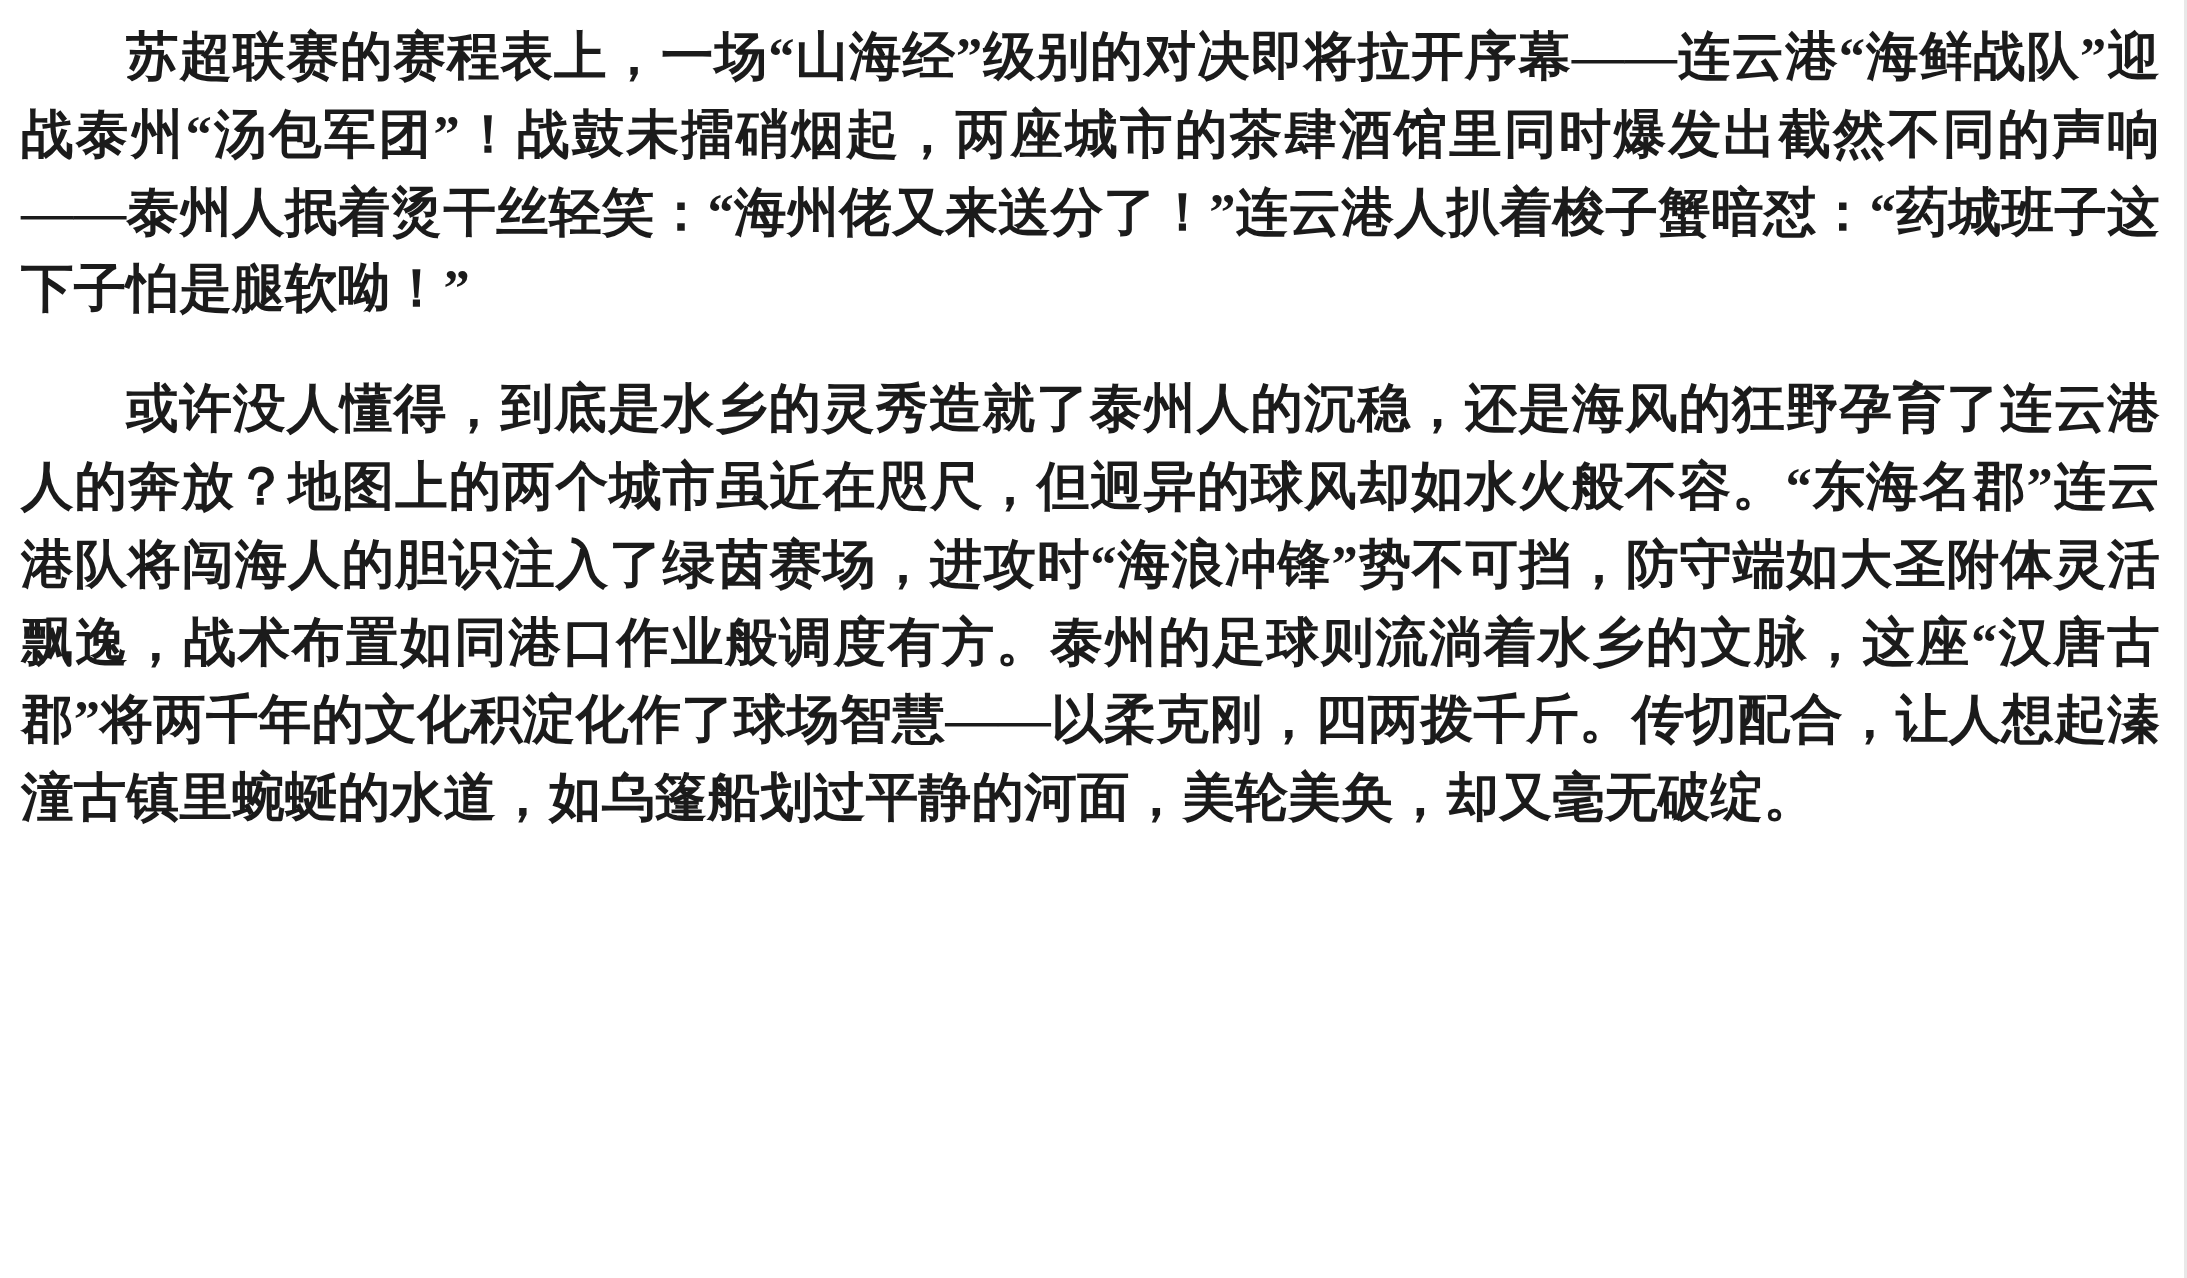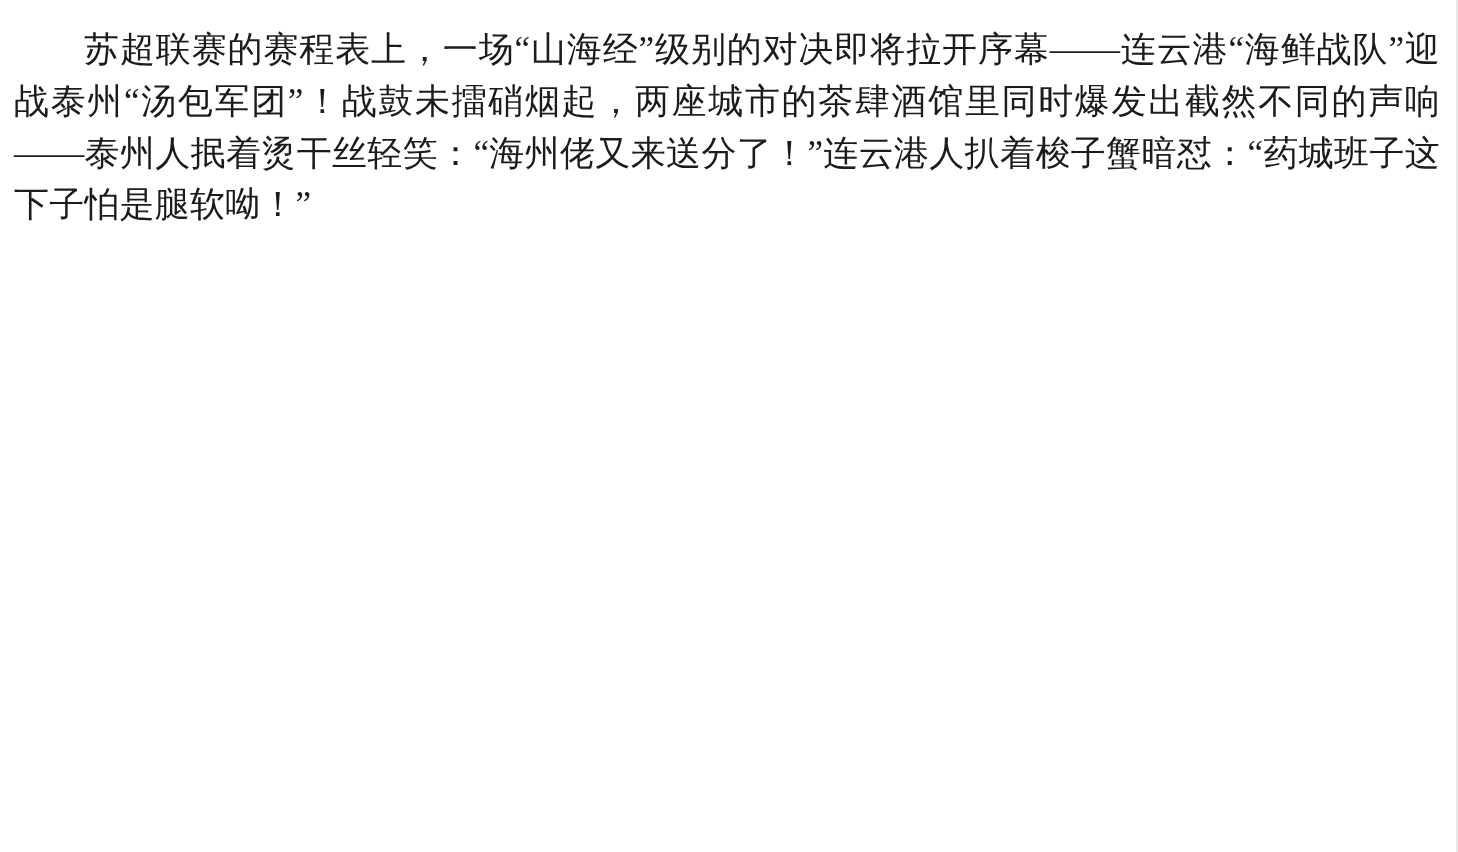--- a/index.html
+++ b/index.html
@@ -24,37 +24,38 @@
   }
   .article {
     font-size: 35px;
     line-height: 1.48;
     letter-spacing: 0.2px;
     text-align: justify;
     text-justify: inter-ideograph;
     color: #1b1b1b;
   }
   .para {
-    margin: 16px 0 28px 0;
+    margin: 4px 0 28px 0;
     text-indent: 2em;
-    font-weight: 400;
+    font-weight: 700;
   }
   .para:last-child {
     margin-bottom: 0;
   }
   .edge-line {
     position: absolute;
     top: 0;
     right: 0;
     width: 2px;
     height: 852px;
     background: #e8e8e8;
   }
 </style>
 </head>
 <body>
 
 <div class="page">
   <div class="article">
     <p class="para">苏超联赛的赛程表上，一场“山海经”级别的对决即将拉开序幕——连云港“海鲜战队”迎战泰州“汤包军团”！战鼓未擂硝烟起，两座城市的茶肆酒馆里同时爆发出截然不同的声响——泰州人抿着烫干丝轻笑：“海州佬又来送分了！”连云港人扒着梭子蟹暗怼：“药城班子这下子怕是腿软呦！”</p>
+    <p class="para">或许没人懂得，到底是水乡的灵秀造就了泰州人的沉稳，还是海风的狂野孕育了连云港人的奔放？地图上的两个城市虽近在咫尺，但迥异的球风却如水火般不容。“东海名郡”连云港队将闯海人的胆识注入了绿茵赛场，进攻时“海浪冲锋”势不可挡，防守端如大圣附体灵活飘逸，战术布置如同港口作业般调度有方。泰州的足球则流淌着水乡的文脉，这座“汉唐古郡”将两千年的文化积淀化作了球场智慧——以柔克刚，四两拨千斤。传切配合，让人想起溱潼古镇里蜿蜒的水道，如乌篷船划过平静的河面，美轮美奂，却又毫无破绽。</p>
   </div>
   <div class="edge-line"></div>
 </div>
 
 </body></html>

